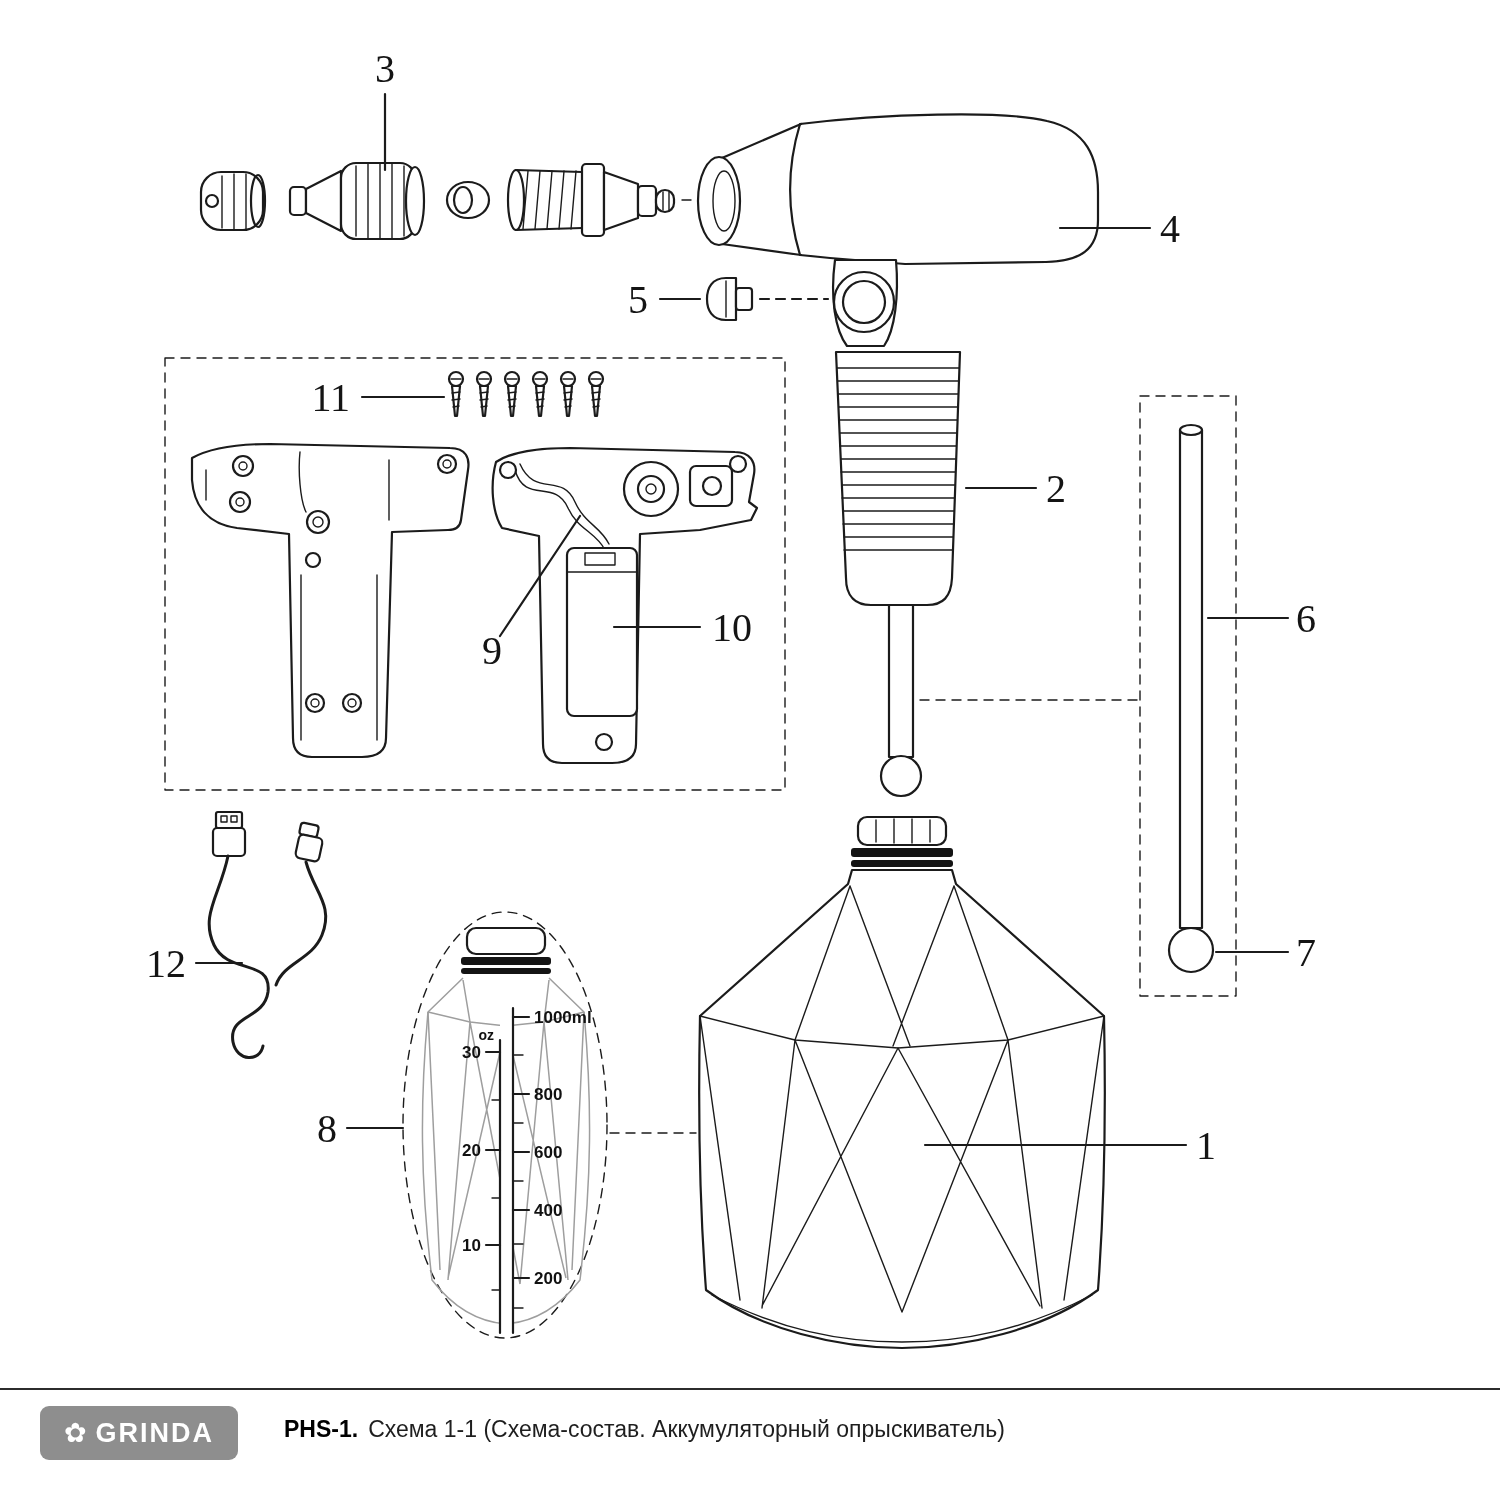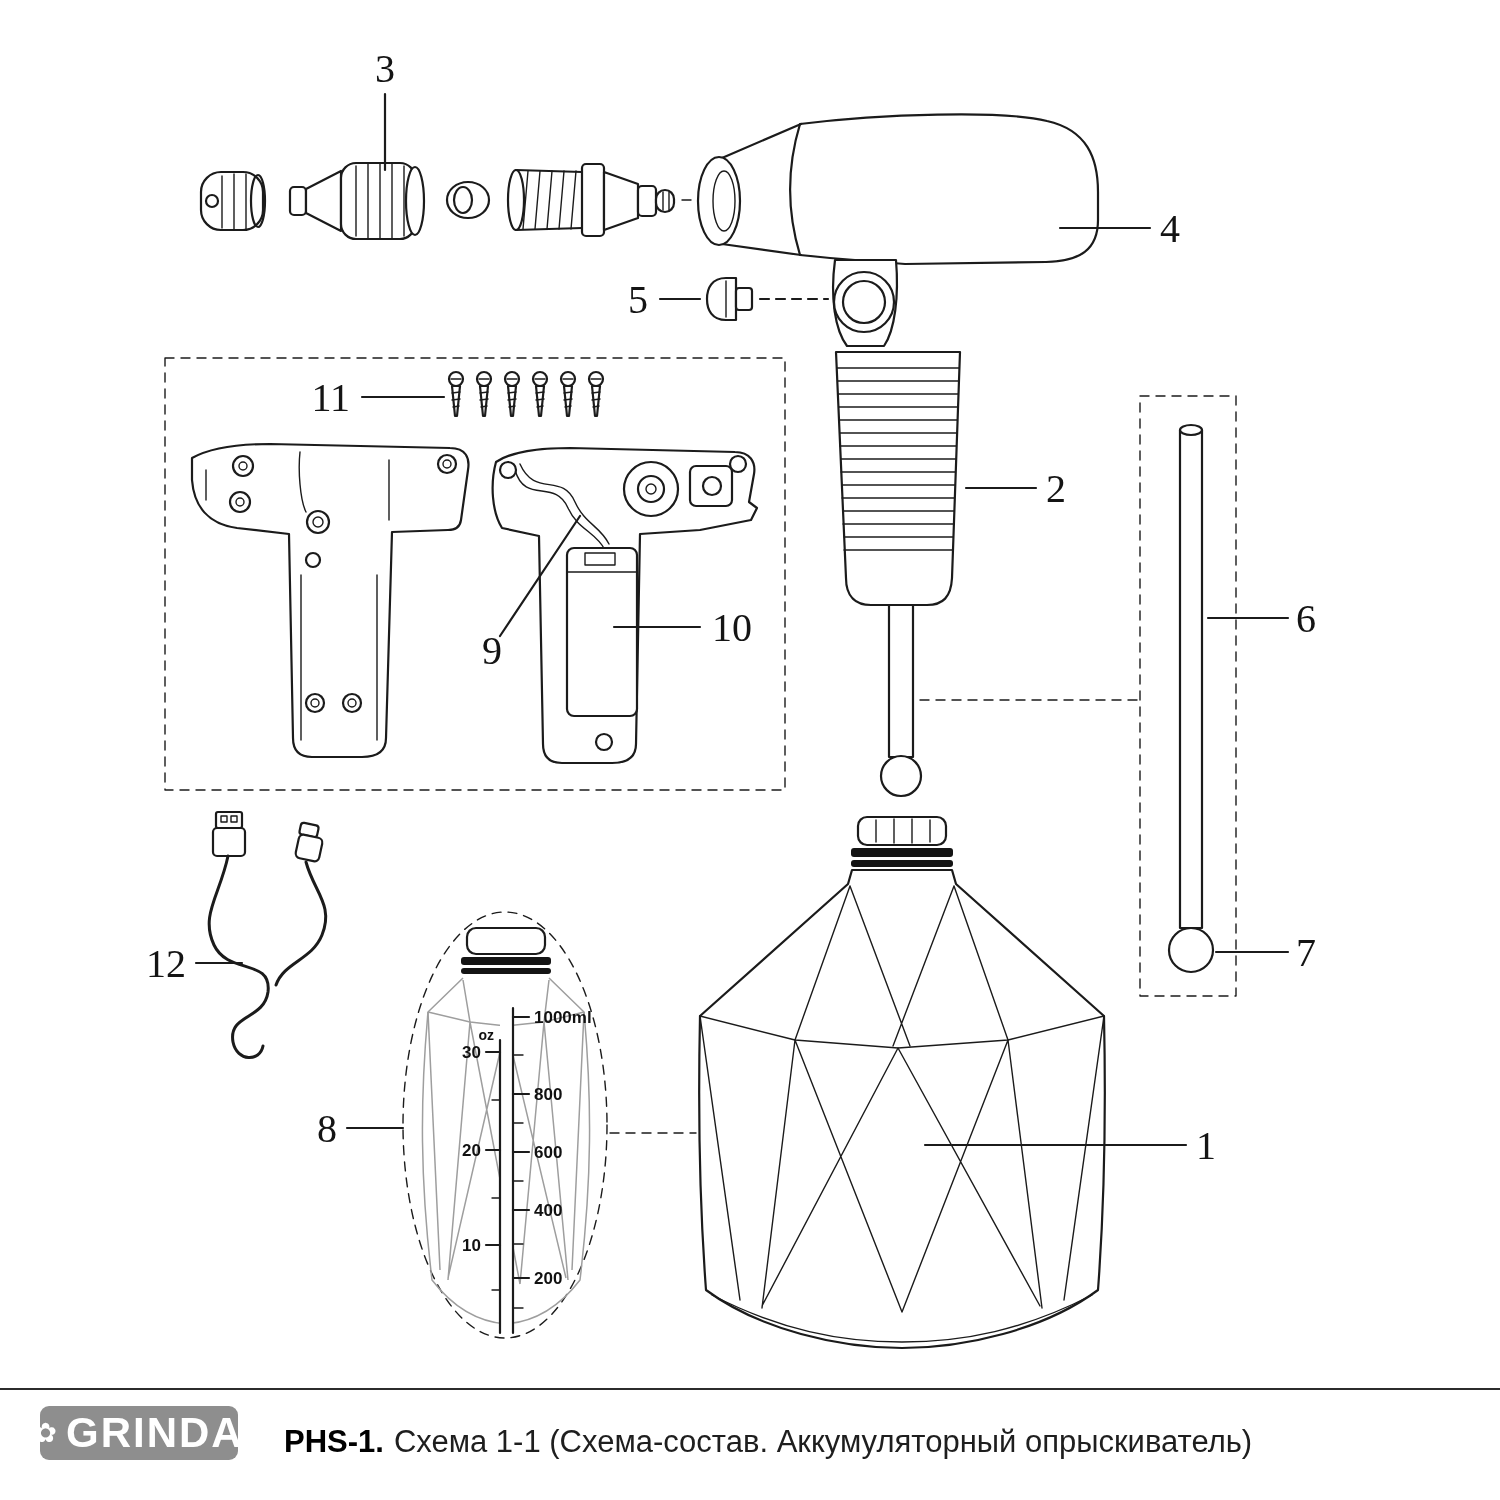--- a/index.html
+++ b/index.html
@@ -13,22 +13,22 @@
   .dash{stroke-dasharray:9 7;}
   .blk{fill:#141414;stroke:none;}
   .gray{stroke:#9e9e9e;stroke-width:1.5;fill:none;stroke-linejoin:round;}
   .callout{font-family:"Liberation Serif","DejaVu Serif",serif;font-size:40px;fill:#141414;}
   .scaletxt{font-family:"Liberation Sans",sans-serif;font-size:17px;font-weight:bold;fill:#111;}
   .scaletxt-sm{font-family:"Liberation Sans",sans-serif;font-size:14px;font-weight:bold;fill:#111;}
   .footer-rule{position:absolute;left:0;top:1388px;width:1500px;border-top:2px solid #2c2c2c;}
   .badge{position:absolute;left:40px;top:1406px;width:198px;height:54px;background:#8e8e8e;
          border-radius:9px;display:flex;align-items:center;justify-content:center;gap:9px;}
   .badge .flower{color:#fff;font-size:27px;line-height:1;}
-  .badge .brand{color:#fff;font-weight:bold;font-size:42px;letter-spacing:2px;}
-  .caption{position:absolute;left:284px;top:1416px;font-size:31px;color:#1e1e1e;white-space:nowrap;margin-top:8px;}
+  .badge .brand{color:#fff;font-weight:bold;font-size:27px;letter-spacing:2px;}
+  .caption{position:absolute;left:284px;top:1416px;font-size:23px;color:#1e1e1e;white-space:nowrap;}
   .caption .model{font-weight:bold;color:#000;margin-right:10px;}
 </style>
 </head>
 <body>
 
 <div class="stage">
 <svg width="1500" height="1388" viewBox="0 0 1500 1388">
 
   <g>
     <rect class="lnf" x="201" y="172" width="62" height="58" rx="20"></rect>

